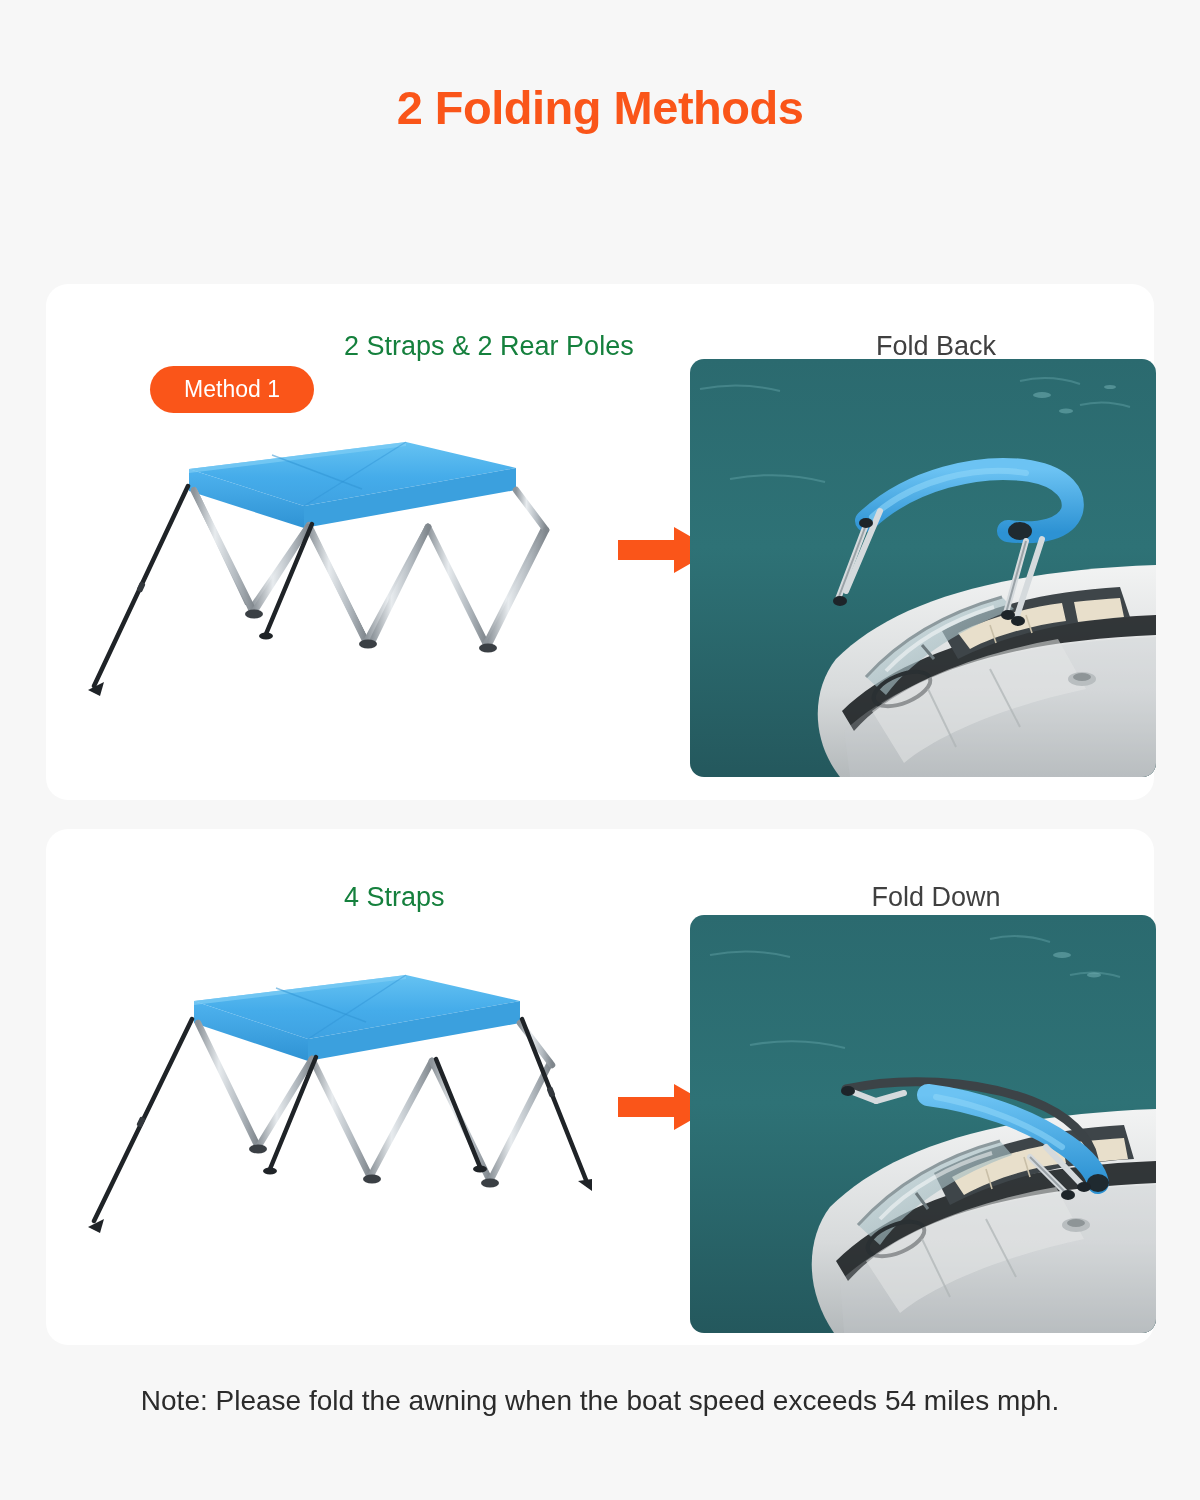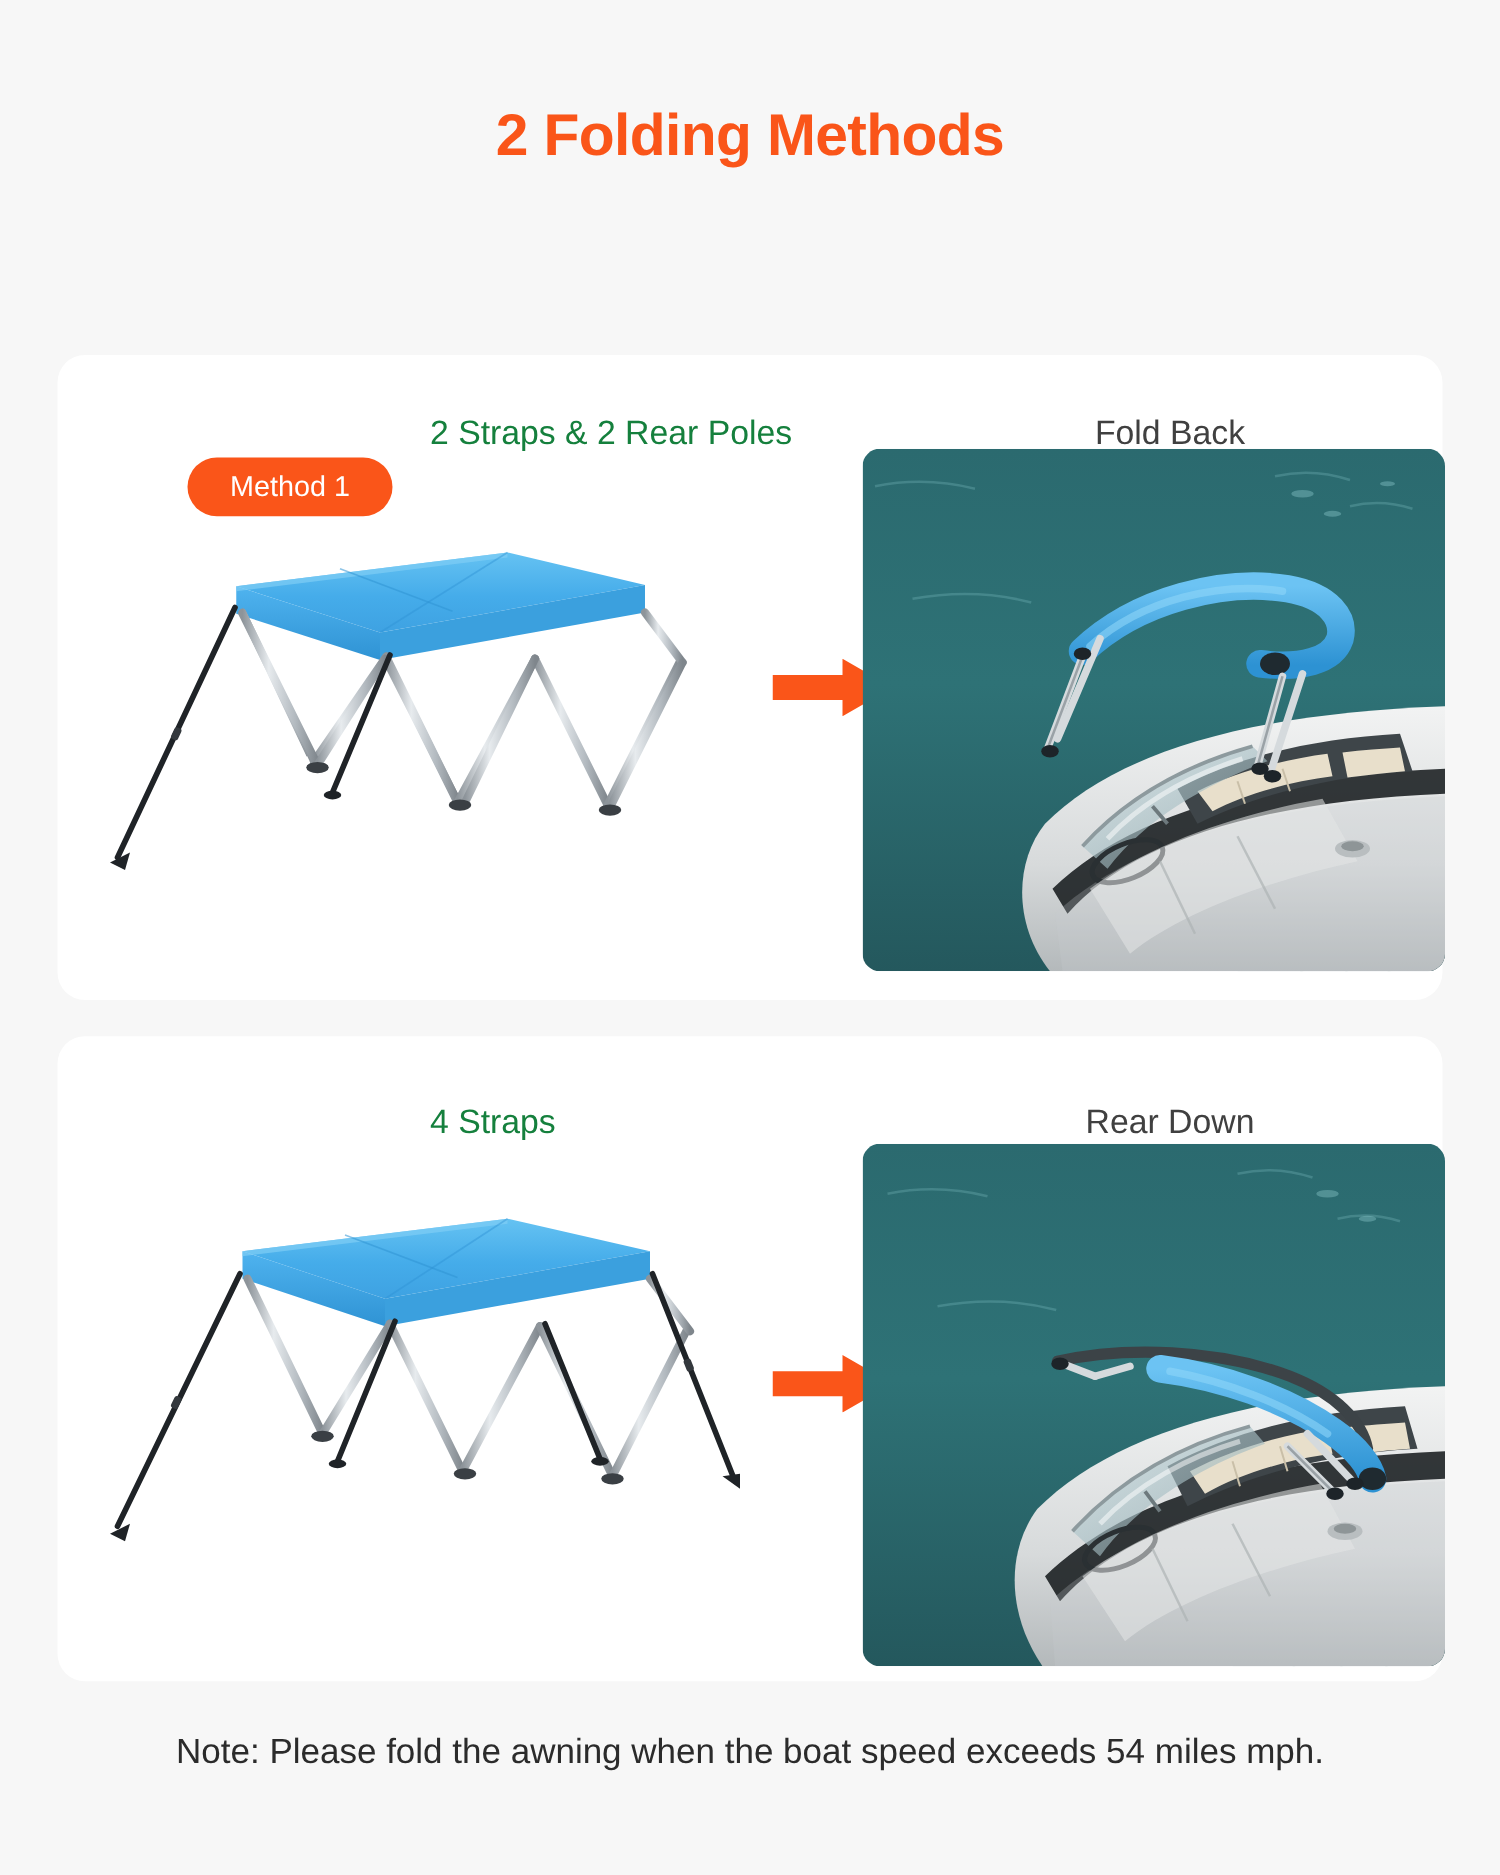--- a/index.html
+++ b/index.html
@@ -304,21 +304,21 @@
 
         <ellipse cx="392" cy="320" rx="14" ry="7" fill="#b9bec0"></ellipse>
         <ellipse cx="392" cy="318" rx="9" ry="4" fill="#8e9597"></ellipse>
       </svg>
     </div>
   </div>
 
   <div class="card" id="card-method-2">
 
     <div class="method-desc">4 Straps</div>
-    <div class="fold-label">Rear Down</div>
+    <div class="fold-label">Fold Down</div>
 
     <div class="diagram">
       <svg viewBox="0 0 520 390" width="520" height="390">
         <defs>
           <linearGradient id="canopy2" x1="0" y1="0" x2="0" y2="1">
             <stop offset="0%" stop-color="#65c2f2"></stop>
             <stop offset="55%" stop-color="#45acea"></stop>
             <stop offset="100%" stop-color="#3ea2e2"></stop>
           </linearGradient>
           <linearGradient id="canopySide2" x1="0" y1="0" x2="0" y2="1">

